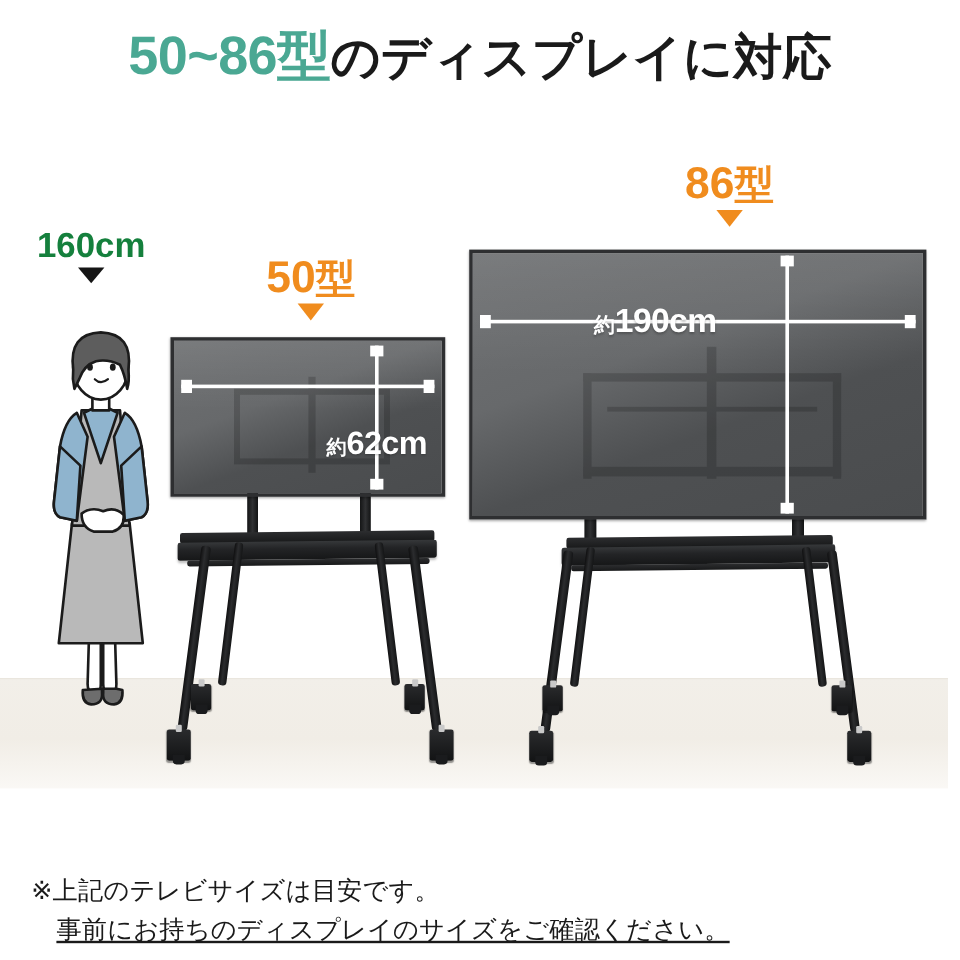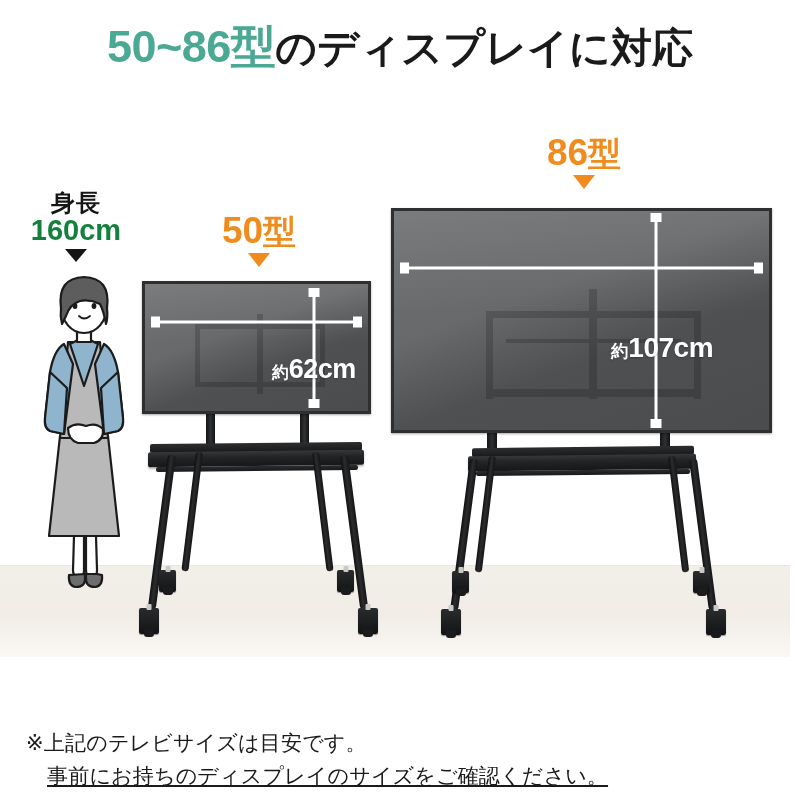--- a/index.html
+++ b/index.html
@@ -53,21 +53,21 @@
   #callout-height{ left:16px; top:190px; width:120px; }
   #callout-height .l1{ font-size:24px; color:#151515; font-weight:bold; letter-spacing:1px;}
   #callout-height .l2{ font-size:29px; color:#15803d; font-weight:bold; letter-spacing:0px;}
   #callout-height .arrow-down{ border-top:13px solid #151515; }
 
   #callout-50{ left:204px; top:212px; width:110px; }
   #callout-50 .lab{ font-size:33px; color:#f08c1e; }
   #callout-50 .lab .sz{ font-size:37px; }
   #callout-50 .arrow-down{ border-top:14px solid #f08c1e; margin-top:2px;}
 
-  #callout-86{ left:524px; top:134px; width:120px; }
+  #callout-86{ left:548px; top:134px; width:120px; }
   #callout-86 .lab{ font-size:33px; color:#f08c1e; }
   #callout-86 .lab .sz{ font-size:37px; }
   #callout-86 .arrow-down{ border-top:14px solid #f08c1e; margin-top:2px;}
 
   
   #person{ position:absolute; left:24px; top:268px; width:120px; height:330px; }
 
   
   .rig{ position:absolute; }
 
@@ -160,21 +160,20 @@
 <div id="stage">
 
   <div class="floor"></div>
   <div class="floor-edge"></div>
 
   <div class="headline">
     <span class="teal">50~86型</span><span class="kata">のディスプレイに対応</span>
   </div>
 
   <div class="callout" id="callout-height">
-    <div class="lab l1">身長</div>
     <div class="lab l2">160cm</div>
     <div class="arrow-down"></div>
   </div>
 
   <svg id="person" viewBox="0 0 120 330">
     <g stroke="#1b1b1b" stroke-width="2.2" stroke-linejoin="round" stroke-linecap="round">
 
       <path d="M36 168 L84 168 L95 268 L25 268 Z" fill="#b9b9b9"></path>
 
       <path d="M50 268 L49 302 Q49 308 53 309 L57 309 Q60 308 60 302 L60 268 Z" fill="#ffffff"></path>
@@ -294,29 +293,29 @@
         <i style="left:103px;top:0;width:8px;height:110px;"></i>
         <i style="left:20px;top:50px;width:175px;height:4px;"></i>
       </div>
     </div>
 
     <div class="dim-h" style="left:400px;top:262px;width:363px;height:12px;">
       <div class="bar"></div>
         <div class="cap l"></div>
         <div class="cap r"></div>
     </div>
+    <div class="dimtext" style="left:495px;top:254px;font-size:28px;">
+      <span class="yaku">約</span><span>190cm</span>
+    </div>
 
     <div class="dim-v" style="left:650px;top:213px;width:12px;height:215px;">
       <div class="bar"></div>
         <div class="cap t"></div>
         <div class="cap b"></div>
     </div>
-    <div class="dimtext" style="left:611px;top:334px;font-size:28px;">
-      <span class="yaku">約</span><span>107cm</span>
-    </div>
 
     <div class="rail" style="left:472px;top:447px;width:222px;height:9px;transform:skewY(-0.6deg);"></div>
     <div class="shelf" style="left:468px;top:455px;width:228px;height:15px;transform:skewY(-0.7deg);"></div>
     <div class="rail" style="left:476px;top:470px;width:214px;height:5px;transform:skewY(-0.6deg);"></div>
 
     <div class="leg" style="left:470px;top:459px;width:8px;height:152px;transform:rotate(7.5deg);transform-origin:top center;"></div>
     <div class="leg" style="left:689px;top:459px;width:8px;height:152px;transform:rotate(-7.5deg);transform-origin:top center;"></div>
     <div class="leg" style="left:489px;top:456px;width:7px;height:117px;transform:rotate(7deg);transform-origin:top center;"></div>
     <div class="leg" style="left:668px;top:456px;width:7px;height:117px;transform:rotate(-7deg);transform-origin:top center;"></div>
 

